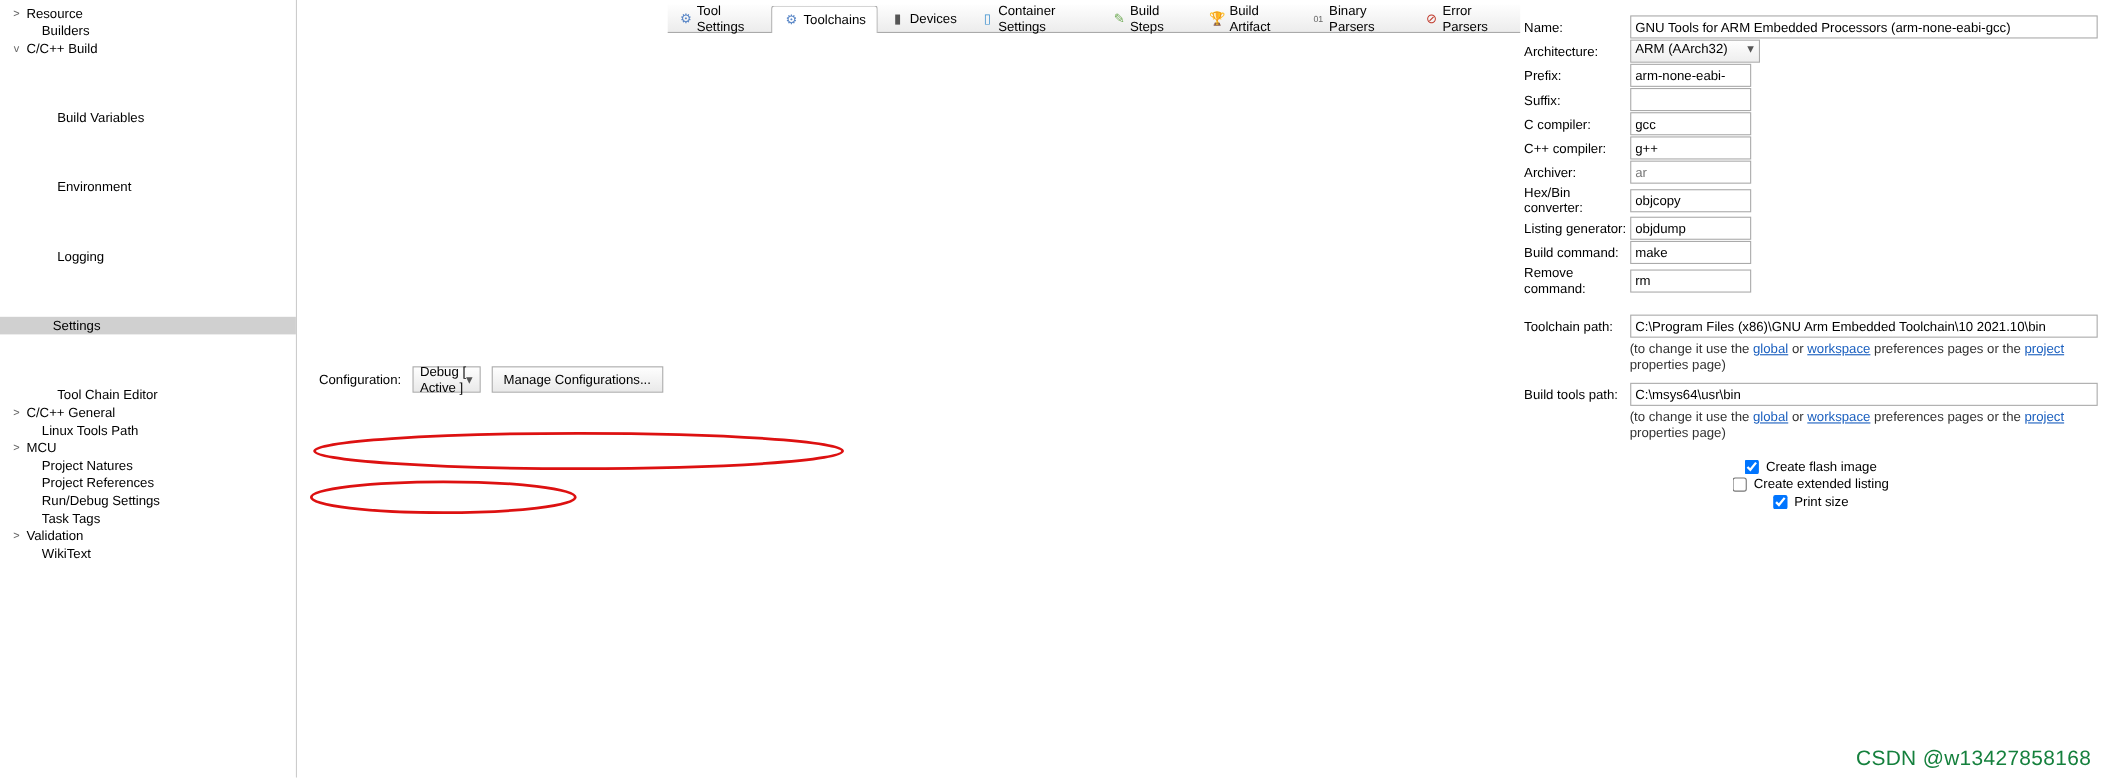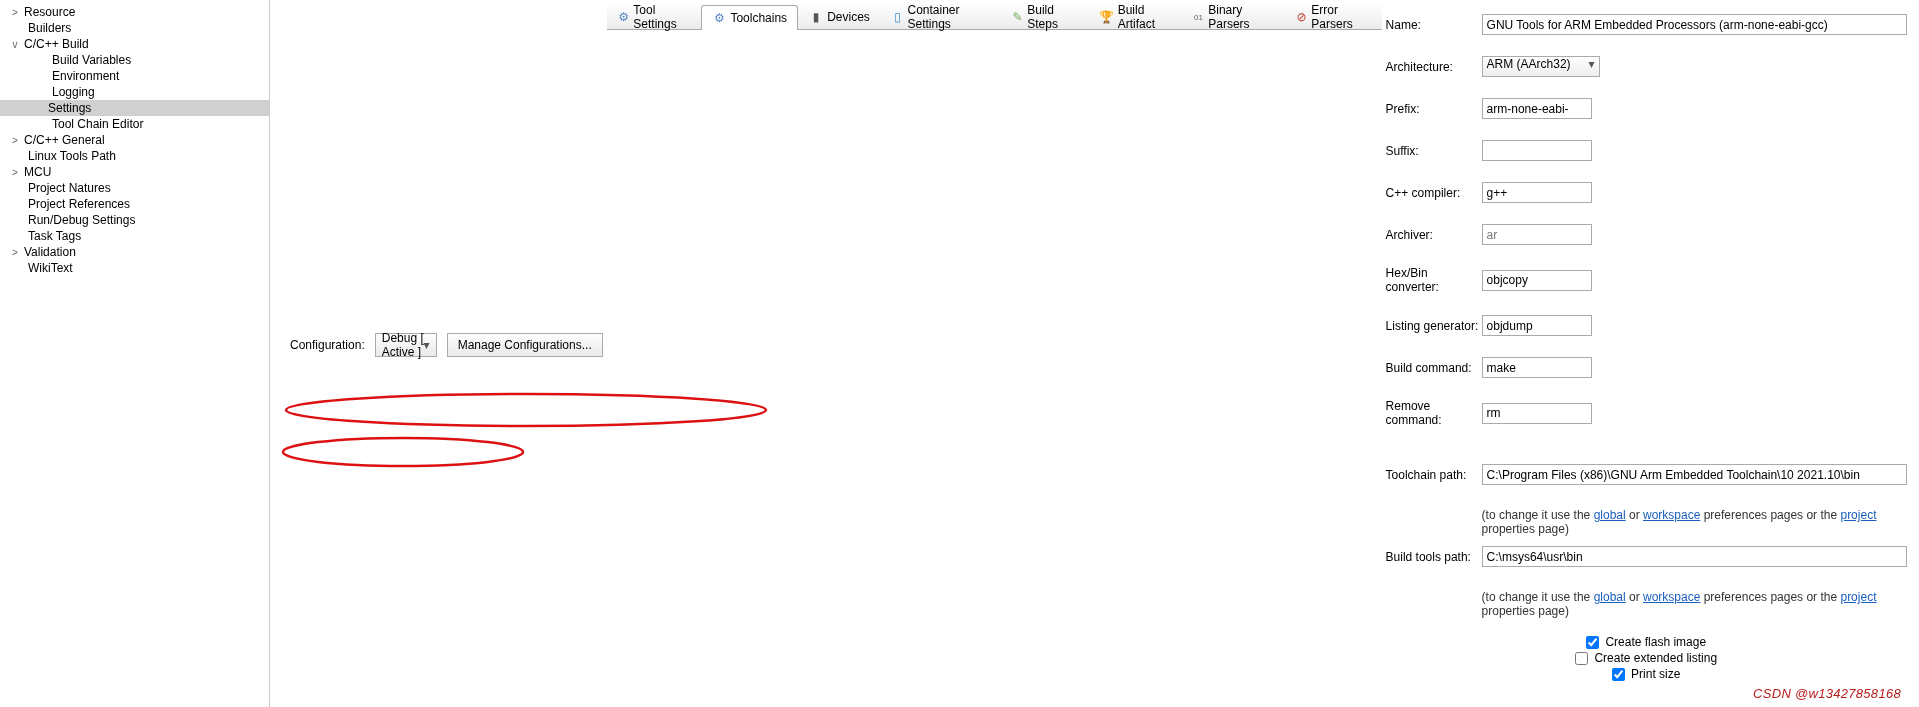--- a/index.html
+++ b/index.html
@@ -3,46 +3,46 @@
 <meta charset="utf-8">
 <style>
 * { box-sizing: border-box; margin: 0; padding: 0; font-family: "Segoe UI", Tahoma, sans-serif; font-size: 12px; }
 body { background: #fff; color: #000; width: 1919px; height: 707px; display: flex; overflow: hidden; position: relative; }
 .sidebar { width: 270px; border-right: 1px solid #ccc; padding: 4px 0; background: #fff; }
 .tree-item { display: flex; align-items: center; padding: 1px 4px; cursor: pointer; white-space: nowrap; }
 .tree-item.selected { background: #d0d0d0; padding-left: 32px; }
 .tree-toggle { width: 14px; display: inline-block; text-align: center; color: #666; font-size: 10px; }
 .tree-label { margin-left: 2px; }
 .indent-0 { padding-left: 8px; }
-.indent-1 { padding-left: 12px; }
-.indent-2 { padding-left: 36px; }
+.indent-1 { padding-left: 22px; }
+.indent-2 { padding-left: 36px; margin-top: 47px; }
 .main { flex: 1; display: flex; flex-direction: row; padding: 4px 8px 9px 16px; }
 .config-bar { display: flex; align-items: center; gap: 10px; padding: 8px 4px 20px 4px; }
 .config-select { flex: 1; height: 24px; border: 1px solid #aaa; background: linear-gradient(#fefefe,#e9e9e9); padding: 0 6px; display:flex; align-items:center; position: relative; }
 .config-select::after { content: "▾"; position: absolute; right: 6px; color: #555; }
 .manage-btn { height: 24px; border: 1px solid #aaa; background: linear-gradient(#fefefe,#e9e9e9); padding: 0 10px; cursor: pointer; }
 .tabs { display: flex; border-bottom: 1px solid #aaa; background: linear-gradient(#fefefe,#ececec); height: 26px; align-items: flex-end; }
 .tab { display: flex; align-items: center; gap: 4px; padding: 4px 10px; border: 1px solid transparent; border-bottom: none; cursor: pointer; height: 25px; }
 .tab.active { background: #fff; border-color: #aaa; border-top-left-radius: 3px; border-top-right-radius: 3px; position: relative; top: 1px; }
 .tab-icon { width: 14px; height: 14px; display: inline-flex; align-items:center; justify-content:center; font-size: 12px; }
 .form { padding: 10px 4px; }
-.form-row { display: flex; align-items: center; margin-bottom: 21px; }
+.form-row { display: flex; align-items: center; margin-bottom: 1px; }
 .form-row label { width: 96px; }
 .form-row input[type=text], .form-row .text-input { height: 21px; border: 1px solid #aaa; background: #fff; padding: 0 4px; }
 .small-input { width: 110px; }
 .wide-input { flex: 1; }
 .readonly-input { background: #f2f2f2; color: #777; }
 .arch-select { width: 118px; height: 21px; border: 1px solid #aaa; background: linear-gradient(#fefefe,#eee); padding: 0 4px; position: relative; }
 .arch-select::after { content: "▾"; position: absolute; right: 4px; color: #555; }
 .gap-row { height: 16px; }
 .hint { margin-left: 96px; padding: 2px 0 10px 0; color: #333; }
 .hint a { color: #1a5fbf; text-decoration: underline; }
 .checks { padding: 6px 4px; }
 .check-row { display: flex; align-items: center; gap: 6px; padding: 1px 0; justify-content: center; }
-.watermark { position: absolute; right: 18px; bottom: 6px; color: #b91c1c; font-size: 13px; letter-spacing: .3px; pointer-events:none;font-style:italic; }
+.watermark { position: absolute; right: 18px; bottom: 6px; color: #15803d; font-size: 19px; letter-spacing: .3px; pointer-events:none; }
 svg.annot { position: absolute; pointer-events: none; }
 </style>
 </head>
 <body>
 
 <div class="sidebar" id="tree">
     <div class="tree-item indent-0">
       <span class="tree-toggle">&gt;</span>
       <span class="tree-label">Resource</span>
     </div>
@@ -166,20 +166,24 @@
         <label>Architecture:</label>
         <div class="arch-select"><span>ARM (AArch32)</span></div>
       </div>
     <div class="form-row">
         <label>Prefix:</label>
         <input type="text" class="text-input small-input" value="arm-none-eabi-" style="">
       </div>
     <div class="form-row">
         <label>Suffix:</label>
         <input type="text" class="text-input small-input" value="" style="">
+      </div>
+    <div class="form-row">
+        <label>C compiler:</label>
+        <input type="text" class="text-input small-input" value="gcc" style="">
       </div>
     <div class="form-row">
         <label>C++ compiler:</label>
         <input type="text" class="text-input small-input" value="g++" style="">
       </div>
     <div class="form-row">
         <label>Archiver:</label>
         <input type="text" class="text-input small-input readonly-input" readonly="" value="ar" style="">
       </div>
     <div class="form-row">

